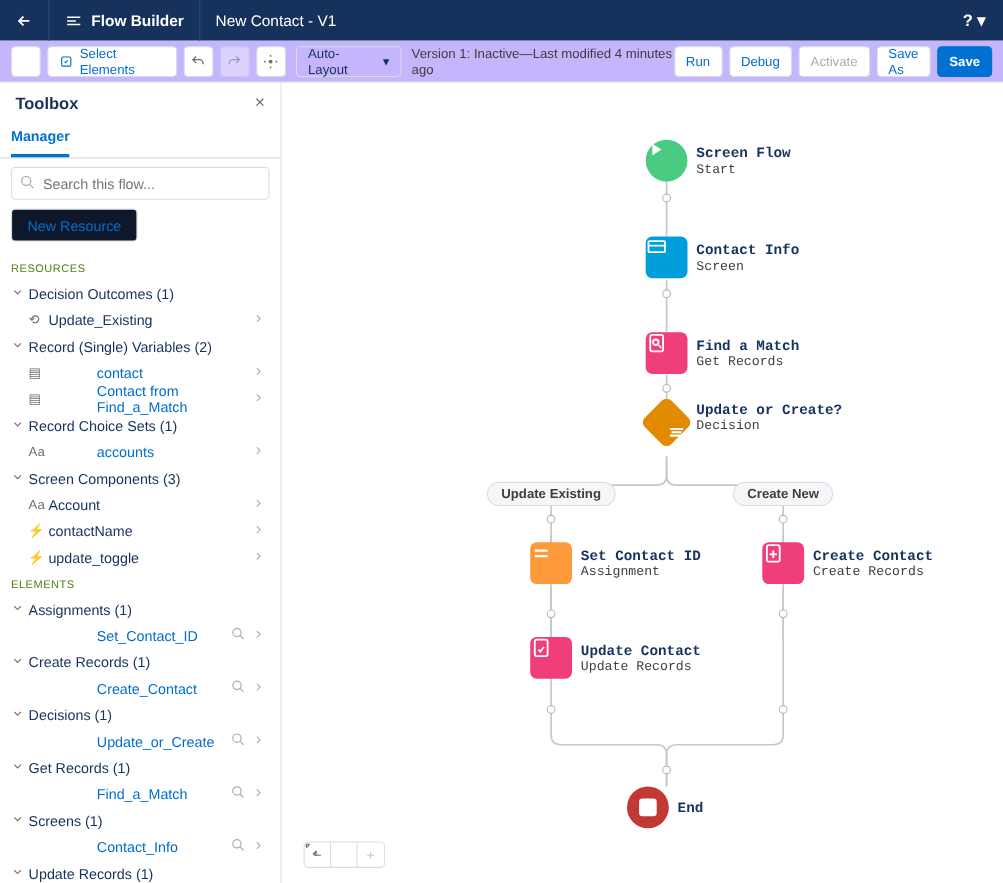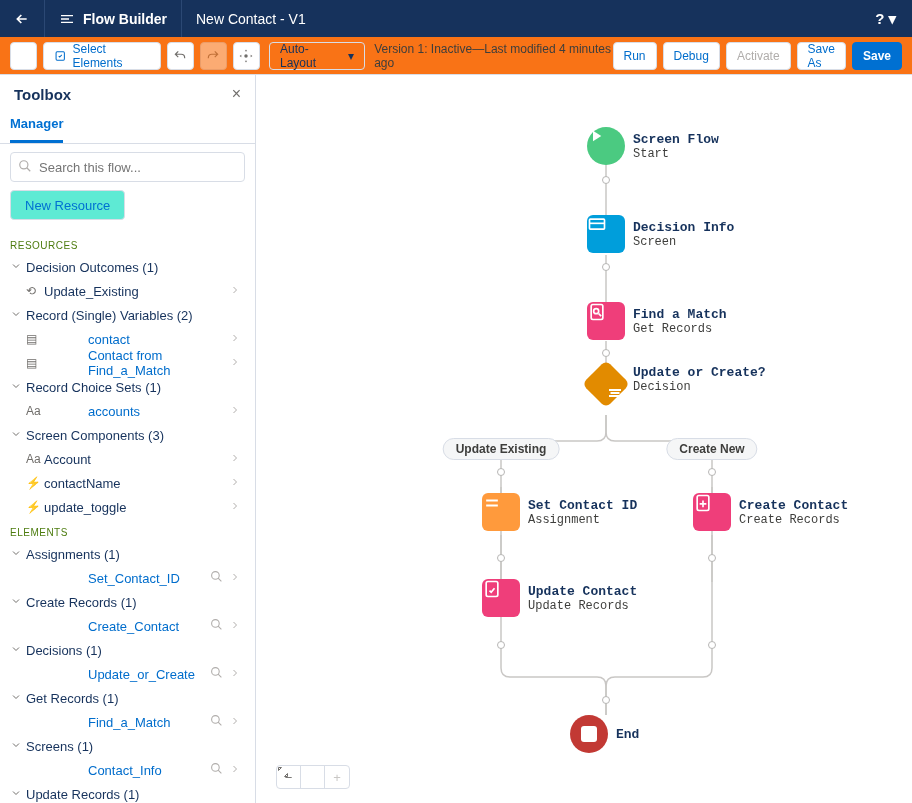--- a/index.html
+++ b/index.html
@@ -8,21 +8,21 @@
 
 .header { background: #16325c; height: 37px; display: flex; align-items: center; color: #fff; }
 .header-btn { height: 37px; display: flex; align-items: center; padding: 0 14px; cursor: pointer; }
 .header-sep { width: 1px; height: 37px; background: #2b4874; }
 .header-title { font-weight: 600; font-size: 14px; }
 .header-name { padding: 0 14px; font-size: 14px; }
 .header-spacer { flex: 1; }
 .header-help { padding: 0 16px; font-size: 15px; font-weight: bold; }
 
 
-.toolbar { background: #f97316; height: 38px; display: flex; align-items: center; padding: 0 10px; border-bottom: 1px solid #d8dde6; }
+.toolbar { background: #c4b5fd; height: 38px; display: flex; align-items: center; padding: 0 10px; border-bottom: 1px solid #d8dde6; }
 .btn { border: 1px solid #d8dde6; border-radius: 4px; background: #fff; height: 28px; display: inline-flex; align-items: center; padding: 0 10px; font-size: 12px; cursor: pointer; color: #16325c; }
 .btn-blue { background: #0070d2; color: #fff; border-color: #0070d2; font-weight: 600; }
 .btn-active { background: #16325c; color: #fff; border-color: #16325c; }
 .btn-link { color: #006dcc; border: 1px solid #d8dde6; }
 .btn-disabled { color: #b0adab; border-color: #d8dde6; }
 .toolbar-group { display: flex; align-items: center; gap: 6px; }
 .icon-btn { border: 1px solid #d8dde6; border-radius: 4px; width: 30px; height: 28px; display: inline-flex; align-items: center; justify-content: center; background: #fff; cursor: pointer; color: #706e6b; }
 .toolbar-sep { width: 10px; }
 .status-text { color: #3e3e3c; font-size: 12px; }
 .toolbar .select-elements { color: #006dcc; display: inline-flex; align-items: center; gap: 6px; }
@@ -33,21 +33,21 @@
 .sidebar { width: 256px; background: #fff; border-right: 1px solid #d8dde6; display: flex; flex-direction: column; }
 .sidebar-header { display: flex; align-items: center; justify-content: space-between; padding: 10px 14px 4px 14px; }
 .sidebar-title { font-weight: 600; font-size: 15px; }
 .close-x { font-size: 16px; color: #706e6b; cursor: pointer; }
 .tab-bar { border-bottom: 1px solid #d8dde6; padding-left: 10px; }
 .tab { display: inline-block; padding: 9px 0; font-size: 13px; font-weight: 700; color: #0070d2; border-bottom: 3px solid #0070d2; text-transform: none; }
 .sidebar-body { overflow-y: auto; flex: 1; padding: 8px 10px; }
 .search-wrap { position: relative; margin-bottom: 8px; }
 .search-input { width: 100%; border: 1px solid #d8dde6; border-radius: 4px; height: 30px; padding: 0 10px 0 28px; font-size: 13px; }
 .search-icon { position: absolute; left: 8px; top: 7px; color: #b0adab; }
-.new-resource { color: #0070d2; background: #5eead4; border: 1px solid #d8dde6; border-radius: 4px; height: 30px; padding: 0 14px; font-size: 13px; cursor: pointer; margin-bottom: 12px; }
+.new-resource { color: #0070d2; background: #0f172a; border: 1px solid #d8dde6; border-radius: 4px; height: 30px; padding: 0 14px; font-size: 13px; cursor: pointer; margin-bottom: 12px; }
 .section-header { text-transform: uppercase; color: #4d7c0f; font-size: 10px; letter-spacing: 0.5px; margin: 8px 0 4px 0; }
 .tree-row { display: flex; align-items: center; height: 24px; cursor: pointer; }
 .tree-row .chev { width: 16px; }
 .tree-row .label { flex: 1; font-size: 13px; }
 .tree-leaf { display: flex; align-items: center; padding-left: 16px; height: 24px; }
 .tree-leaf .icn { width: 18px; color: #706e6b; font-size: 12px; }
 .tree-leaf .label { flex: 1; font-size: 13px; }
 .tree-leaf .label.link { color: #006dcc; margin-left: 44px; }
 .tree-leaf .actions { display: flex; align-items: center; gap: 6px; color: #b0adab; }
 .right-chev { color: #b0adab; font-size: 14px; padding-right: 4px;}
@@ -396,21 +396,21 @@
     </div>
 
     <div class="node" style="left:331px; top:140px">
       <div class="node-icon" style="background:#009edb">
         <svg width="20" height="20" viewBox="0 0 24 24" fill="none" stroke="#fff" stroke-width="2">
             <rect x="3" y="5" width="18" height="12" rx="1"></rect>
             <path d="M3 10h18"></path>
           </svg>
       </div>
       <div class="node-text">
-        <div class="node-title">Decision Info</div>
+        <div class="node-title">Contact Info</div>
         <div class="node-sub">Screen</div>
       </div>
     </div>
 
     <div class="node" style="left:331px; top:227px">
       <div class="node-icon" style="background:#ef3e7a">
         <svg width="20" height="20" viewBox="0 0 24 24" fill="none" stroke="#fff" stroke-width="2">
             <rect x="5" y="3" width="14" height="18" rx="2"></rect>
             <circle cx="11" cy="11" r="3"></circle>
             <path d="M14 14l3 3"></path>

